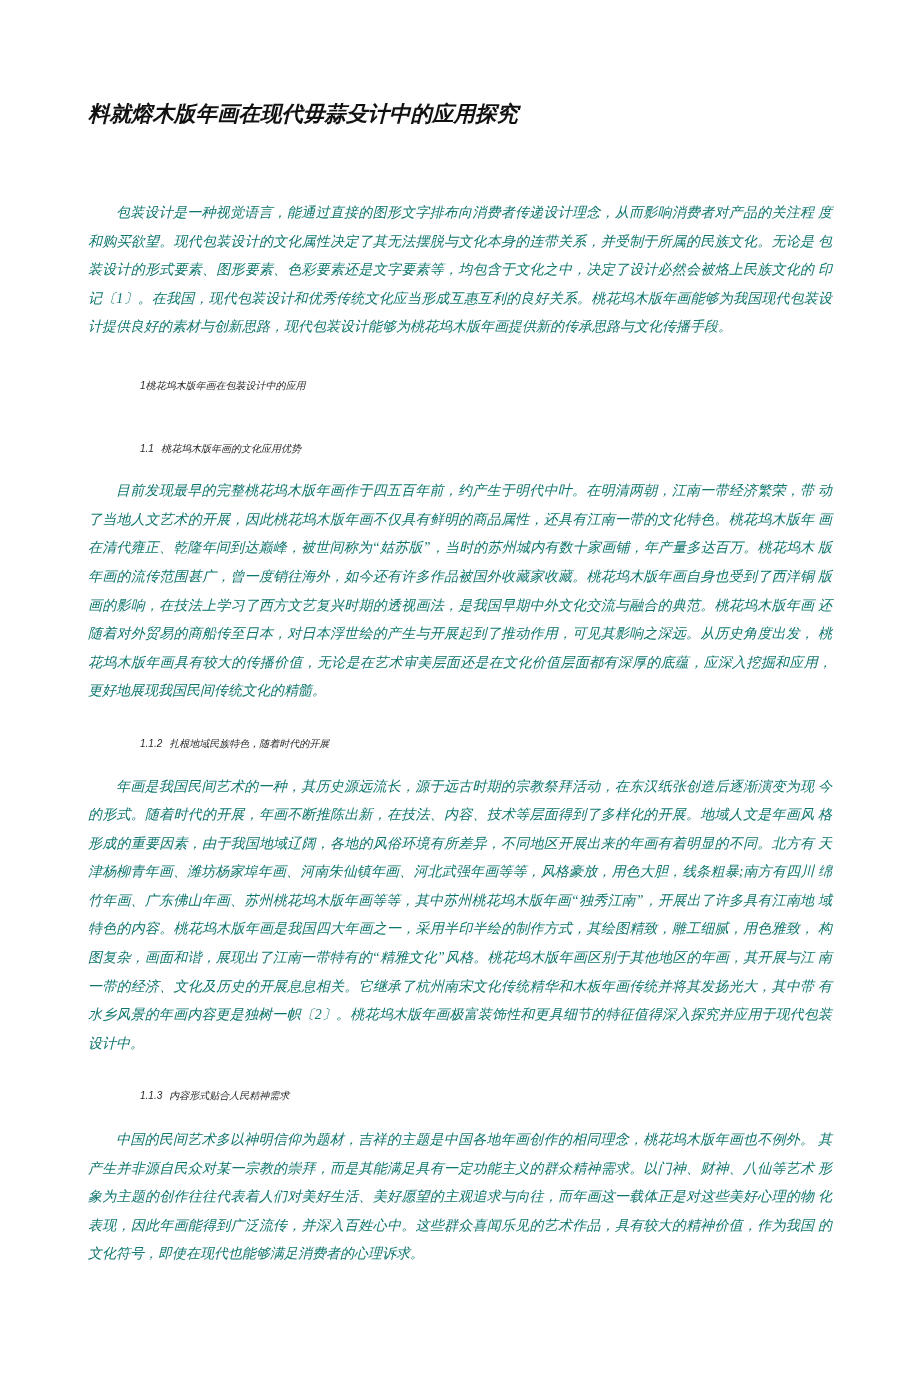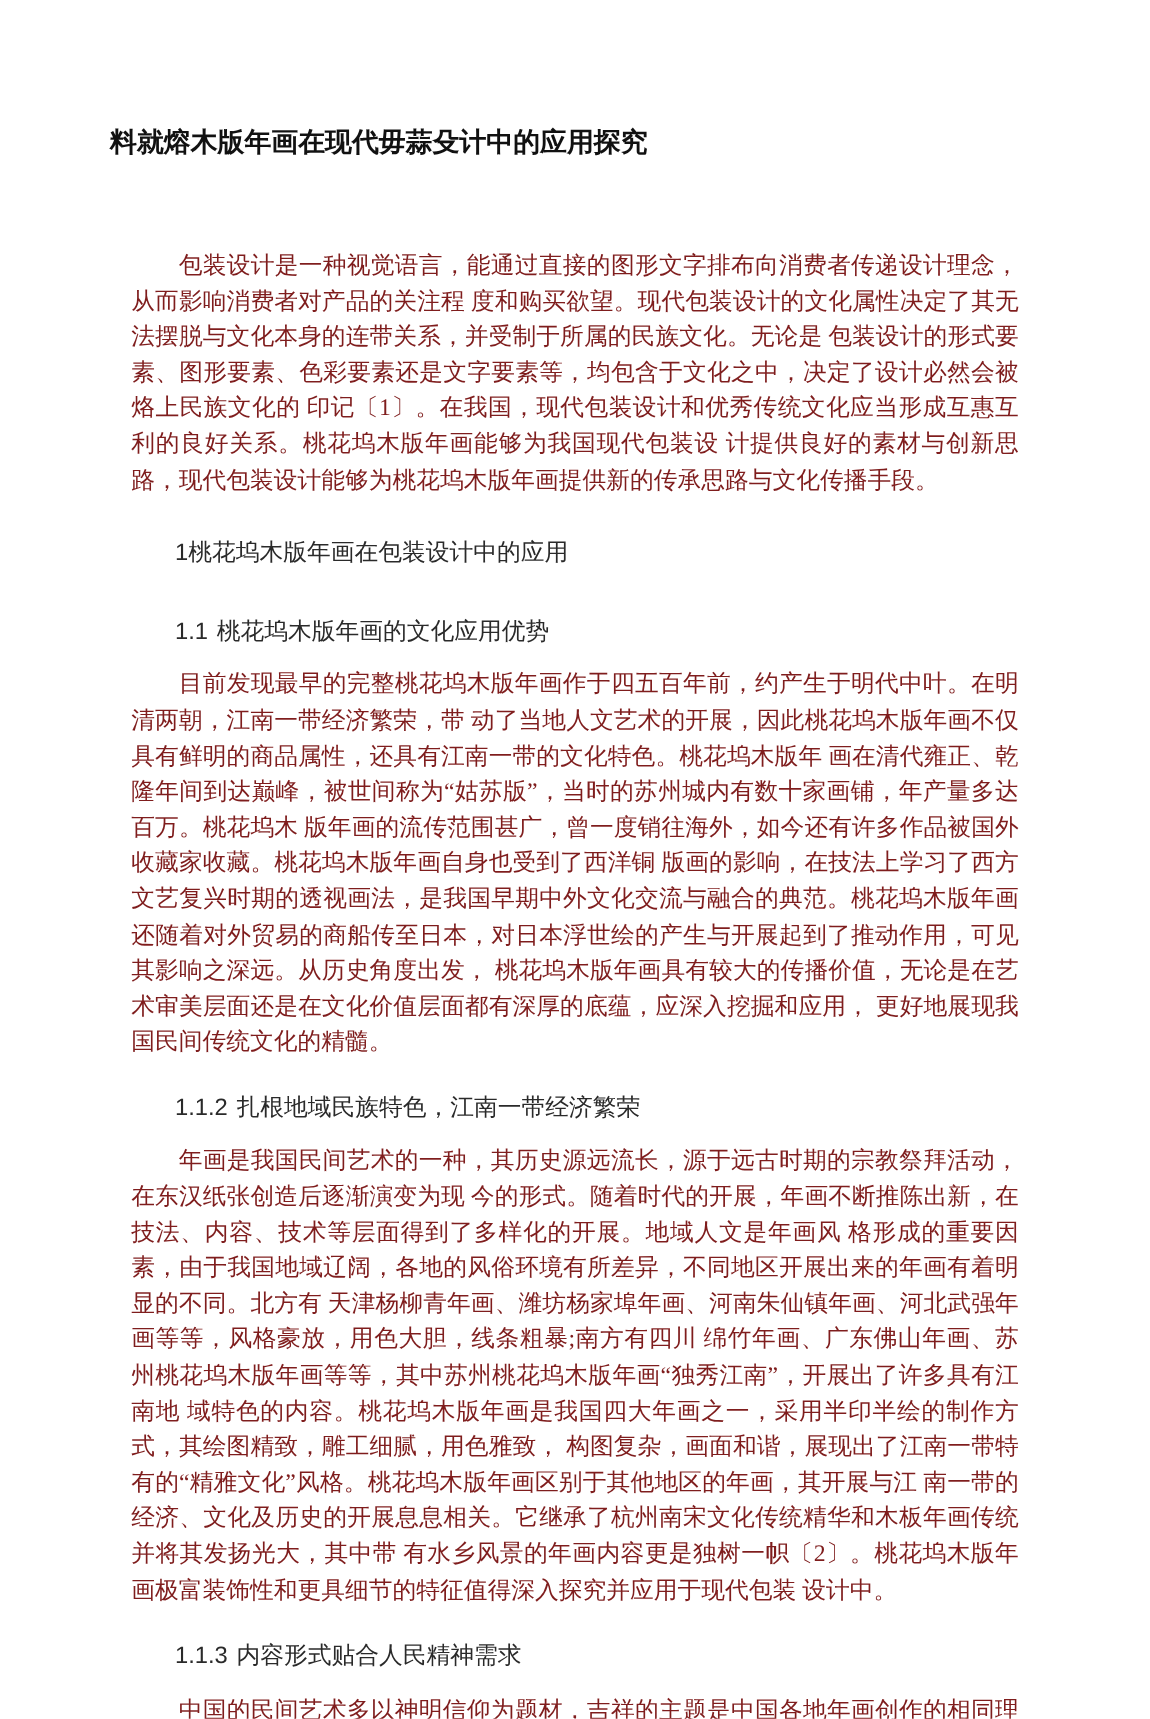--- a/index.html
+++ b/index.html
@@ -16,20 +16,21 @@
     position: relative;
   }
 
   .page {
     position: absolute;
     left: 0;
     top: 0;
     width: 920px;
     height: 1375px;
     background: #ffffff;
+    font-style: italic;
   }
 
   .content {
     position: absolute;
     left: 88px;
     top: 0;
     width: 744px;
   }
 
   .doc-title {
@@ -39,37 +40,37 @@
     line-height: 1.35;
     letter-spacing: 0px;
     color: #111111;
     margin: 0;
     padding-top: 100px;
     white-space: nowrap;
   }
 
   .body-para {
     font-family: "Liberation Serif", "DejaVu Serif", serif;
-    font-size: 19px;
+    font-size: 14px;
     line-height: 28.6px;
-    color: #7f1d1d;
+    color: #0f766e;
     text-align: justify;
     text-justify: inter-character;
     text-indent: 2em;
-    margin: 17px;
+    margin: 0;
     word-break: break-all;
   }
 
   .para-gap-1 { margin-top: 70px; }
   .para-gap-2 { margin-top: 15px; }
   .para-gap-3 { margin-top: 14px; }
 
   .heading {
     font-family: "Liberation Sans", "DejaVu Sans", sans-serif;
-    font-size: 19px;
+    font-size: 10px;
     line-height: 28.6px;
     color: #2a2a2a;
     margin: 0;
     padding-left: 52px;
     text-align: left;
     white-space: nowrap;
   }
 
   .h-sec   { margin-top: 30px; }
   .h-sub   { margin-top: 34px; }
@@ -93,21 +94,21 @@
     <p class="body-para para-gap-1">包装设计是一种视觉语言，能通过直接的图形文字排布向消费者传递设计理念，从而影响消费者对产品的关注程 度和购买欲望。现代包装设计的文化属性决定了其无法摆脱与文化本身的连带关系，并受制于所属的民族文化。无论是 包装设计的形式要素、图形要素、色彩要素还是文字要素等，均包含于文化之中，决定了设计必然会被烙上民族文化的 印记〔1〕。在我国，现代包装设计和优秀传统文化应当形成互惠互利的良好关系。桃花坞木版年画能够为我国现代包装设 计提供良好的素材与创新思路，现代包装设计能够为桃花坞木版年画提供新的传承思路与文化传播手段。</p>
 
     <p class="heading h-sec">1桃花坞木版年画在包装设计中的应用</p>
 
     <p class="heading h-sub"><span class="num num-sp">1.1</span><span>桃花坞木版年画的文化应用优势</span></p>
 
 
 
     <p class="body-para para-gap-3">目前发现最早的完整桃花坞木版年画作于四五百年前，约产生于明代中叶。在明清两朝，江南一带经济繁荣，带 动了当地人文艺术的开展，因此桃花坞木版年画不仅具有鲜明的商品属性，还具有江南一带的文化特色。桃花坞木版年 画在清代雍正、乾隆年间到达巅峰，被世间称为“姑苏版”，当时的苏州城内有数十家画铺，年产量多达百万。桃花坞木 版年画的流传范围甚广，曾一度销往海外，如今还有许多作品被国外收藏家收藏。桃花坞木版年画自身也受到了西洋铜 版画的影响，在技法上学习了西方文艺复兴时期的透视画法，是我国早期中外文化交流与融合的典范。桃花坞木版年画 还随着对外贸易的商船传至日本，对日本浮世绘的产生与开展起到了推动作用，可见其影响之深远。从历史角度出发， 桃花坞木版年画具有较大的传播价值，无论是在艺术审美层面还是在文化价值层面都有深厚的底蕴，应深入挖掘和应用， 更好地展现我国民间传统文化的精髓。</p>
 
-    <p class="heading h-subsub"><span class="num num-sp">1.1.2</span><span>扎根地域民族特色，江南一带经济繁荣</span></p>
+    <p class="heading h-subsub"><span class="num num-sp">1.1.2</span><span>扎根地域民族特色，随着时代的开展</span></p>
 
     <p class="body-para para-gap-3">年画是我国民间艺术的一种，其历史源远流长，源于远古时期的宗教祭拜活动，在东汉纸张创造后逐渐演变为现 今的形式。随着时代的开展，年画不断推陈出新，在技法、内容、技术等层面得到了多样化的开展。地域人文是年画风 格形成的重要因素，由于我国地域辽阔，各地的风俗环境有所差异，不同地区开展出来的年画有着明显的不同。北方有 天津杨柳青年画、潍坊杨家埠年画、河南朱仙镇年画、河北武强年画等等，风格豪放，用色大胆，线条粗暴;南方有四川 绵竹年画、广东佛山年画、苏州桃花坞木版年画等等，其中苏州桃花坞木版年画“独秀江南”，开展出了许多具有江南地 域特色的内容。桃花坞木版年画是我国四大年画之一，采用半印半绘的制作方式，其绘图精致，雕工细腻，用色雅致， 构图复杂，画面和谐，展现出了江南一带特有的“精雅文化”风格。桃花坞木版年画区别于其他地区的年画，其开展与江 南一带的经济、文化及历史的开展息息相关。它继承了杭州南宋文化传统精华和木板年画传统并将其发扬光大，其中带 有水乡风景的年画内容更是独树一帜〔2〕。桃花坞木版年画极富装饰性和更具细节的特征值得深入探究并应用于现代包装 设计中。</p>
 
     <p class="heading h-subsub"><span class="num num-sp">1.1.3</span><span>内容形式贴合人民精神需求</span></p>
 
     <p class="body-para para-gap-2">中国的民间艺术多以神明信仰为题材，吉祥的主题是中国各地年画创作的相同理念，桃花坞木版年画也不例外。 其产生并非源自民众对某一宗教的崇拜，而是其能满足具有一定功能主义的群众精神需求。以门神、财神、八仙等艺术 形象为主题的创作往往代表着人们对美好生活、美好愿望的主观追求与向往，而年画这一载体正是对这些美好心理的物 化表现，因此年画能得到广泛流传，并深入百姓心中。这些群众喜闻乐见的艺术作品，具有较大的精神价值，作为我国 的文化符号，即使在现代也能够满足消费者的心理诉求。</p>
 
   </div>
 </div>
 

